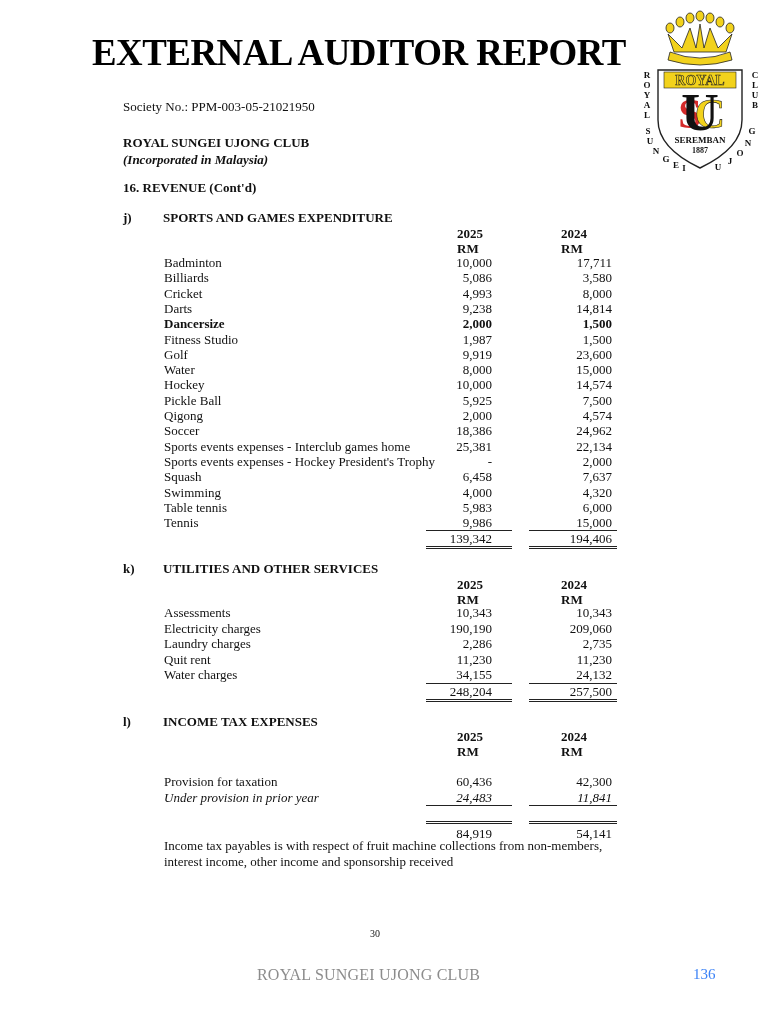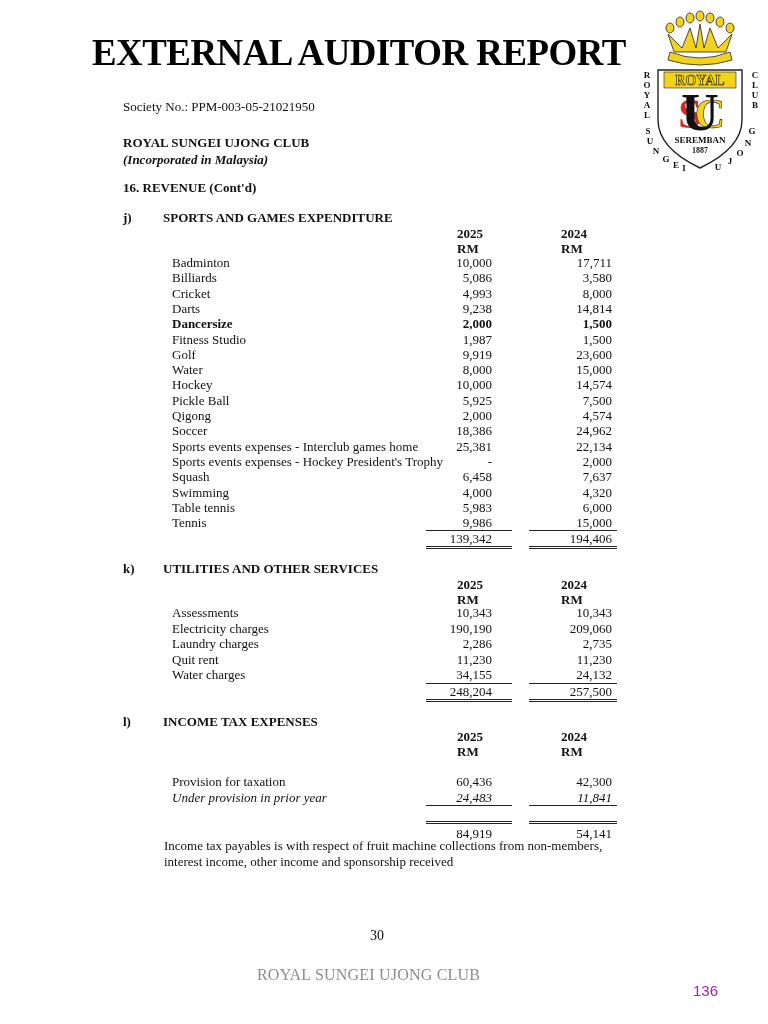--- a/index.html
+++ b/index.html
@@ -8,29 +8,29 @@
     .logo { position:absolute; left:634px; top:8px; width:130px; height:170px; }
     .small { font-size:13px; }
     .society { position:absolute; left:123px; top:99px; }
     .club-name { position:absolute; left:123px; top:135px; font-weight:bold; }
     .club-inc { position:absolute; left:123px; top:152px; font-style:italic; font-weight:bold; }
     .note-head { position:absolute; left:123px; top:180px; font-weight:bold; }
     .section-head { position:absolute; left:123px; font-weight:bold; white-space:nowrap; }
     .section-head .letter { display:inline-block; width:40px; }
     .colhead { position:absolute; font-weight:bold; }
     .row { position:absolute; left:164px; width:454px; height:15px; }
-    .row .label { position:absolute; left:8px; top:0; white-space:nowrap; }
+    .row .label { position:absolute; left:0; top:0; white-space:nowrap; }
     .row .v25 { position:absolute; right:126px; top:0; text-align:right; }
     .row .v24 { position:absolute; right:6px; top:0; text-align:right; }
     .rule { position:absolute; border-top:1px solid #222; }
     .dbl { position:absolute; border-top:3px double #222; height:0; }
     .paragraph { position:absolute; left:164px; top:838px; width:450px; line-height:16px; }
-    .pageno { position:absolute; left:370px; top:928px; font-size:14px; }
+    .pageno { position:absolute; left:370px; top:928px; font-size:10px; }
     .footer-club { position:absolute; left:257px; top:966px; font-size:16px; color:#8c8c8c; letter-spacing:0.2px; }
-    .footer-page { position:absolute; left:693px; top:966px; font-size:15px; color:#a21caf; font-family:Liberation Sans, sans-serif;margin-top:16px; }
+    .footer-page { position:absolute; left:693px; top:966px; font-size:15px; color:#3b82f6; font-family:Liberation Serif, serif; }
   </style>
 </head>
 <body>
 
 <div class="page-title">EXTERNAL AUDITOR REPORT</div>
 
 <div class="logo">
   <svg width="130" height="170" viewBox="0 0 130 170">
 
     <g fill="#f2d21c" stroke="#222" stroke-width="0.8">

